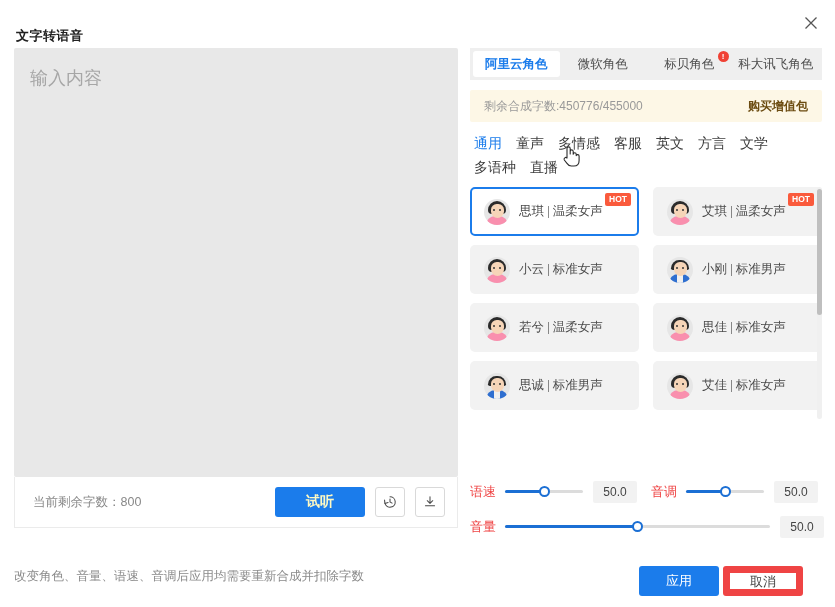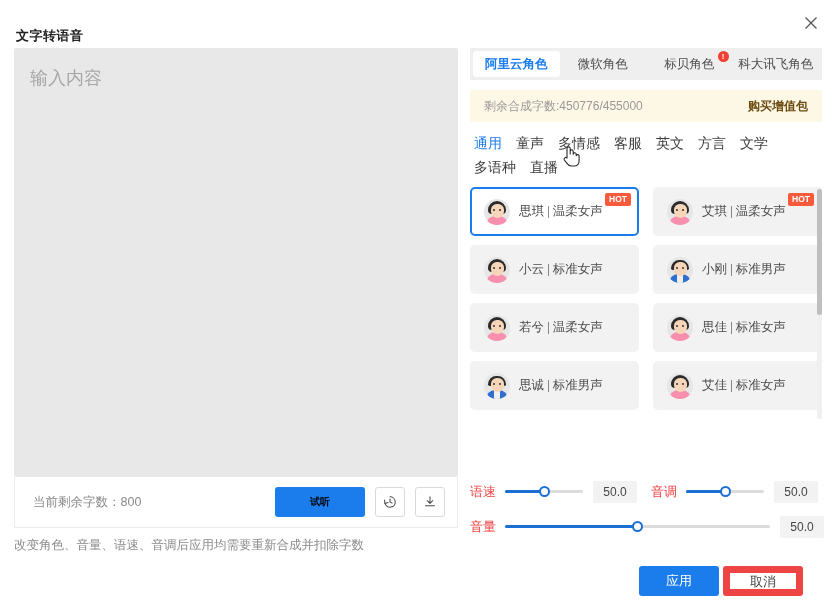--- a/index.html
+++ b/index.html
@@ -35,35 +35,35 @@
   .left-footer {
     position: absolute; left: 0; top: 429px; width: 444px; height: 51px;
     border: 1px solid #ebebeb; border-top: none; background: #fff;
   }
   .remain-chars {
     position: absolute; left: 18px; top: 17px;
     font-size: 12.5px; color: #888;
   }
   .audition-btn {
     position: absolute; left: 260px; top: 10px; width: 90px; height: 30px;
-    background: #1b7ceb; color: #000000; border: none; border-radius: 3px;
-    font-size: 10px; font-weight: bold; cursor: pointer;
+    background: #1b7ceb; color: #fef9c3; border: none; border-radius: 3px;
+    font-size: 14px; font-weight: bold; cursor: pointer;
     font-family: "Liberation Sans", "DejaVu Sans", sans-serif;
   }
   .icon-btn {
     position: absolute; top: 10px; width: 30px; height: 30px;
     border: 1px solid #d9d9d9; border-radius: 3px; background: #fff;
     cursor: pointer; display: flex; align-items: center; justify-content: center;
     color: #4a4a4a;
   }
   .icon-btn.history { left: 360px; }
   .icon-btn.download { left: 400px; }
 
   .hint-text {
-    position: absolute; left: 14px; top: 537px;
+    position: absolute; left: 14px; top: 568px;
     font-size: 12.5px; color: #8a8a8a;
   }
 
   
   .right-panel { position: absolute; left: 470px; top: 48px; width: 352px; }
 
   .provider-tabs {
     position: relative; width: 352px; height: 32px;
     background: #efefef; border-radius: 0;
     display: flex; align-items: center; padding: 3px;

